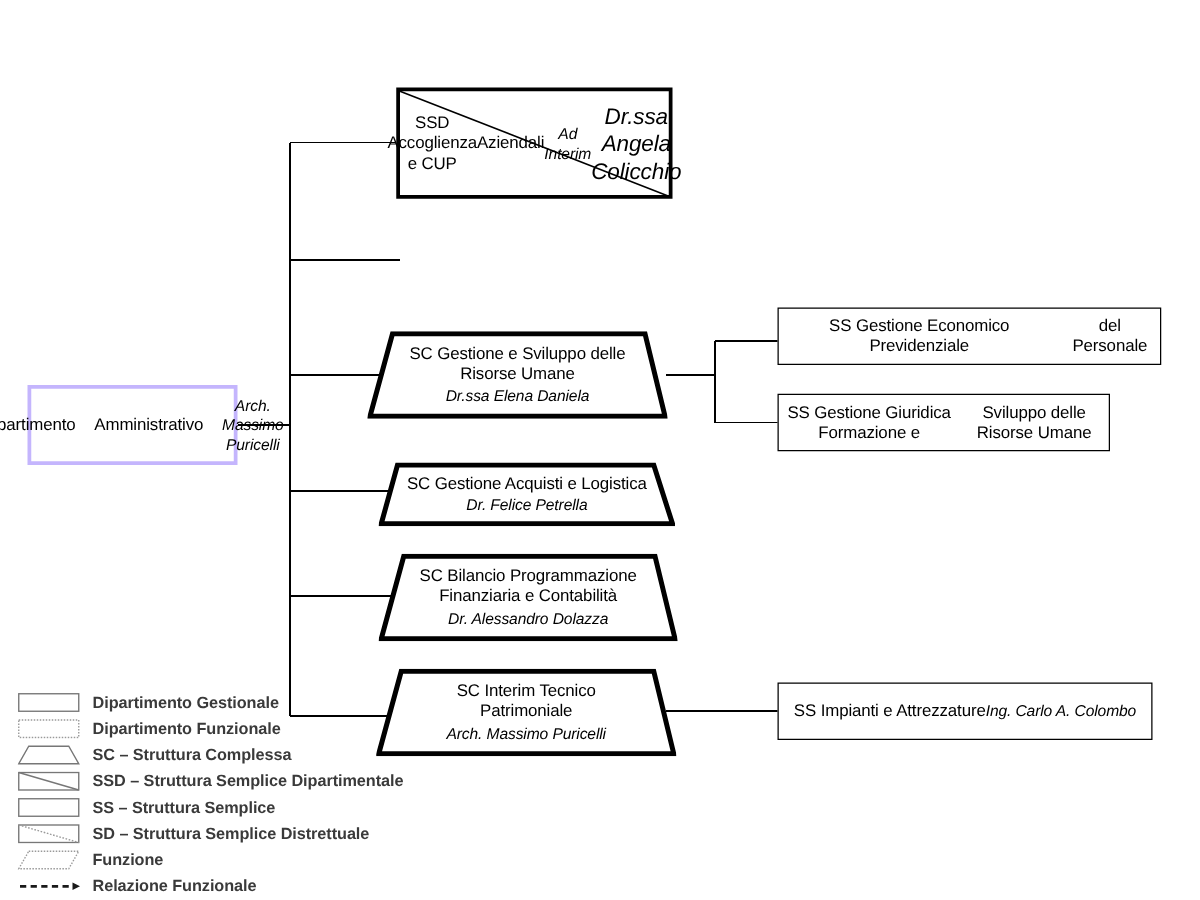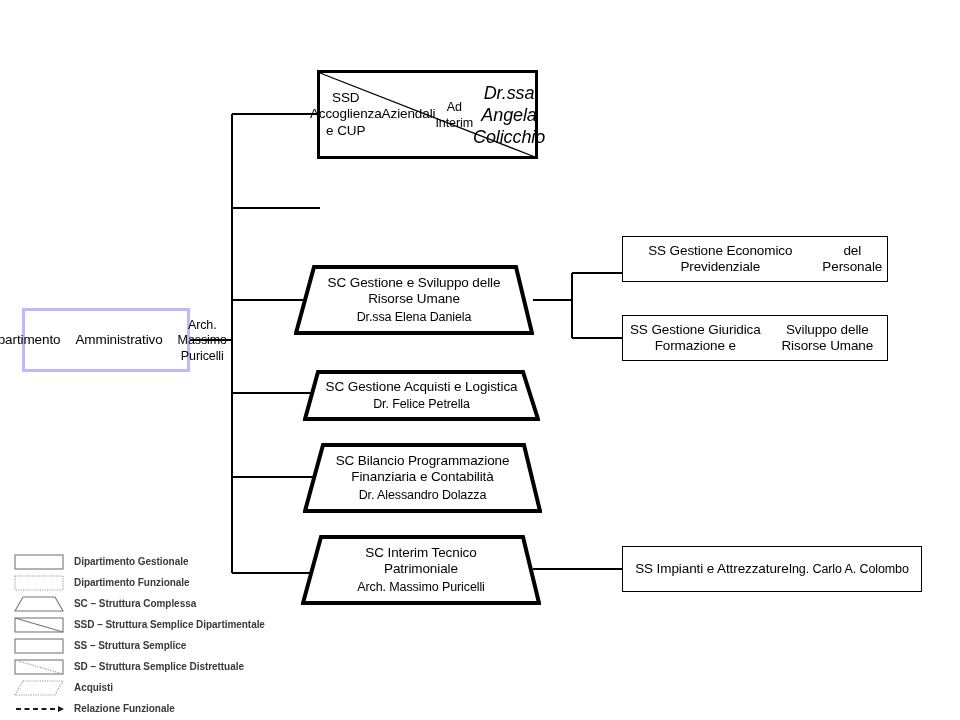--- a/index.html
+++ b/index.html
@@ -41,20 +41,21 @@
     text-align: center;
     line-height: 1.22;
   }
   .node .title {
     font-size: 13.5px;
     font-weight: 400;
     letter-spacing: -0.1px;
   }
   .node .sub {
     font-size: 12.5px;
+    font-style: italic;
     letter-spacing: -0.1px;
     margin-top: 2px;
   }
   .node .sub2 {
     font-size: 18px;
     font-style: italic;
     letter-spacing: -0.1px;
     margin-top: 3px;
   }
 
@@ -109,21 +110,21 @@
   }
   .leg-swatch {
     position: relative;
     width: 50px;
     height: 16px;
     flex: 0 0 50px;
     margin-right: 10px;
   }
   .leg-swatch svg { display: block; }
   .leg-label {
-    font-size: 10px;
+    font-size: 13px;
     font-weight: 700;
     color: #3a3a3a;
     letter-spacing: -0.05px;
     white-space: nowrap;
   }
 </style>
 </head>
 <body>
 
 <div id="canvas">
@@ -205,21 +206,21 @@
     <svg class="trap-shape" viewBox="0 0 240 70" preserveAspectRatio="none">
       <polygon points="20,2 222,2 238,68 2,68" fill="#ffffff" stroke="#000000" stroke-width="4" vector-effect="non-scaling-stroke"></polygon>
     </svg>
     <div class="trap-text">
       <div class="title">SC Interim Tecnico</div>
       <div class="title">Patrimoniale</div>
       <div class="sub">Arch. Massimo Puricelli</div>
     </div>
   </div>
 
-  <div class="node rect-thin" style="left:622px; top:236px; width:266px; height:46px;">
+  <div class="node rect-thin" style="left:622px; top:246px; width:307px; height:46px;">
     <div class="title">SS Gestione Economico Previdenziale</div>
     <div class="title">del Personale</div>
   </div>
 
   <div class="node rect-thin" style="left:622px; top:315px; width:266px; height:46px;">
     <div class="title">SS Gestione Giuridica Formazione e</div>
     <div class="title">Sviluppo delle Risorse Umane</div>
   </div>
 
   <div class="node rect-thin" style="left:622px; top:546px; width:300px; height:46px;">
@@ -284,21 +285,21 @@
       </div>
       <div class="leg-label">SD – Struttura Semplice Distrettuale</div>
     </div>
 
     <div class="leg-row">
       <div class="leg-swatch">
         <svg width="50" height="16" viewBox="0 0 50 16">
           <polygon points="9,1 49,1 41,15 1,15" fill="#ffffff" stroke="#999999" stroke-width="1.1" stroke-dasharray="1.2 1.2"></polygon>
         </svg>
       </div>
-      <div class="leg-label">Acquisti</div>
+      <div class="leg-label">Funzione</div>
     </div>
 
     <div class="leg-row">
       <div class="leg-swatch">
         <svg width="50" height="16" viewBox="0 0 50 16">
           <line x1="2" y1="8" x2="46" y2="8" stroke="#1a1a1a" stroke-width="2.2" stroke-dasharray="5 3.5"></line>
           <polygon points="44,5 50,8 44,11" fill="#1a1a1a"></polygon>
         </svg>
       </div>
       <div class="leg-label">Relazione Funzionale</div>

